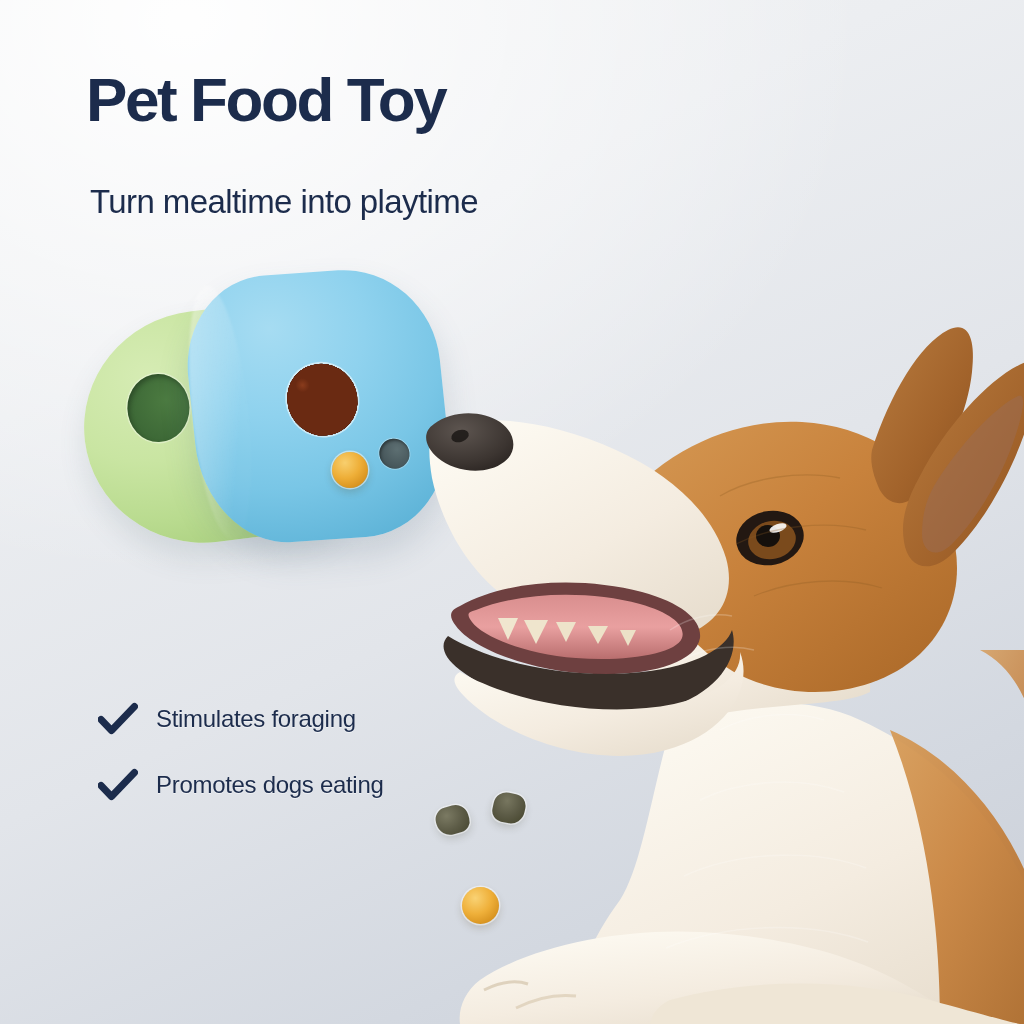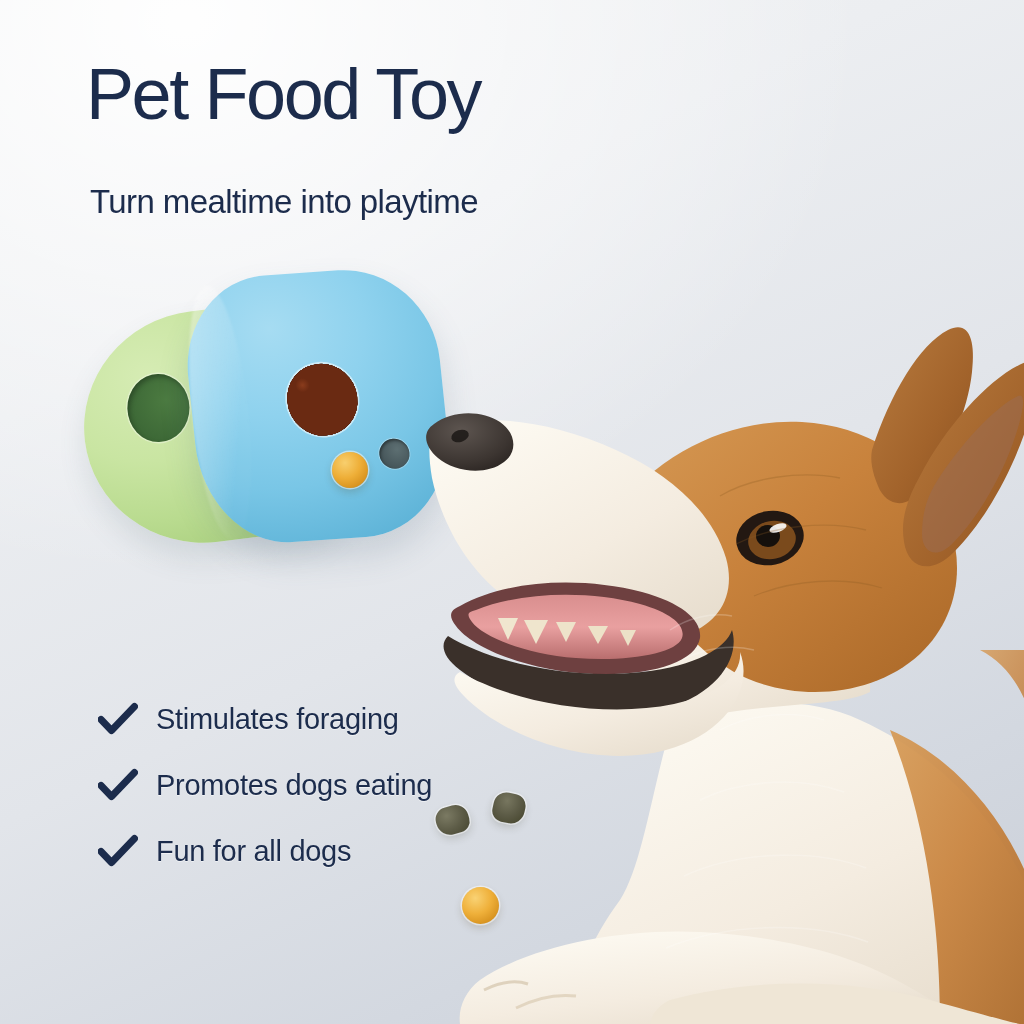--- a/index.html
+++ b/index.html
@@ -15,23 +15,23 @@
     font-family: "Liberation Sans", sans-serif;
     background:
       radial-gradient(ellipse 1100px 900px at 18% 2%, rgba(255,255,255,0.95) 0%, rgba(255,255,255,0.0) 62%),
       linear-gradient(155deg, #f2f3f4 0%, #eceef1 28%, #e2e5ea 55%, #d3d8e0 80%, #c9ced7 100%);
   }
 
   
   .headline {
     position: absolute;
     left: 86px;
-    top: 58px;
-    font-size: 72px;
-    font-weight: 400;
+    top: 68px;
+    font-size: 62px;
+    font-weight: 700;
     letter-spacing: -2.4px;
     line-height: 1.02;
     color: #1c2c4c;
     text-shadow: 0 1px 0 rgba(255,255,255,0.55);
     white-space: nowrap;
   }
   .subhead {
     position: absolute;
     left: 90px;
     top: 183px;
@@ -59,21 +59,21 @@
   }
   .check-icon {
     width: 40px;
     height: 34px;
     flex: 0 0 40px;
     display: block;
   }
   .check-icon svg { display: block; }
   .benefit-label {
     margin-left: 18px;
-    font-size: 29px;
+    font-size: 24px;
     font-weight: 400;
     letter-spacing: -0.3px;
     color: #1c2c4c;
     text-shadow: 0 1px 0 rgba(255,255,255,0.5);
     white-space: nowrap;
   }
 
   
   .toy {
     position: absolute;
@@ -341,24 +341,16 @@
 
     <div class="benefit-row">
       <span class="check-icon">
         <svg viewBox="0 0 40 34" xmlns="http://www.w3.org/2000/svg">
           <path d="M3 17.5 L 13.5 28.5 L 36.5 4.5" stroke="#1c2c4c" stroke-width="7" stroke-linecap="round" stroke-linejoin="round" fill="none"></path>
         </svg>
       </span>
       <span class="benefit-label">Promotes dogs eating</span>
     </div>
 
-    <div class="benefit-row">
-      <span class="check-icon">
-        <svg viewBox="0 0 40 34" xmlns="http://www.w3.org/2000/svg">
-          <path d="M3 17.5 L 13.5 28.5 L 36.5 4.5" stroke="#1c2c4c" stroke-width="7" stroke-linecap="round" stroke-linejoin="round" fill="none"></path>
-        </svg>
-      </span>
-      <span class="benefit-label">Fun for all dogs</span>
-    </div>
 
   </div>
 
 </div>
 
 </body></html>

